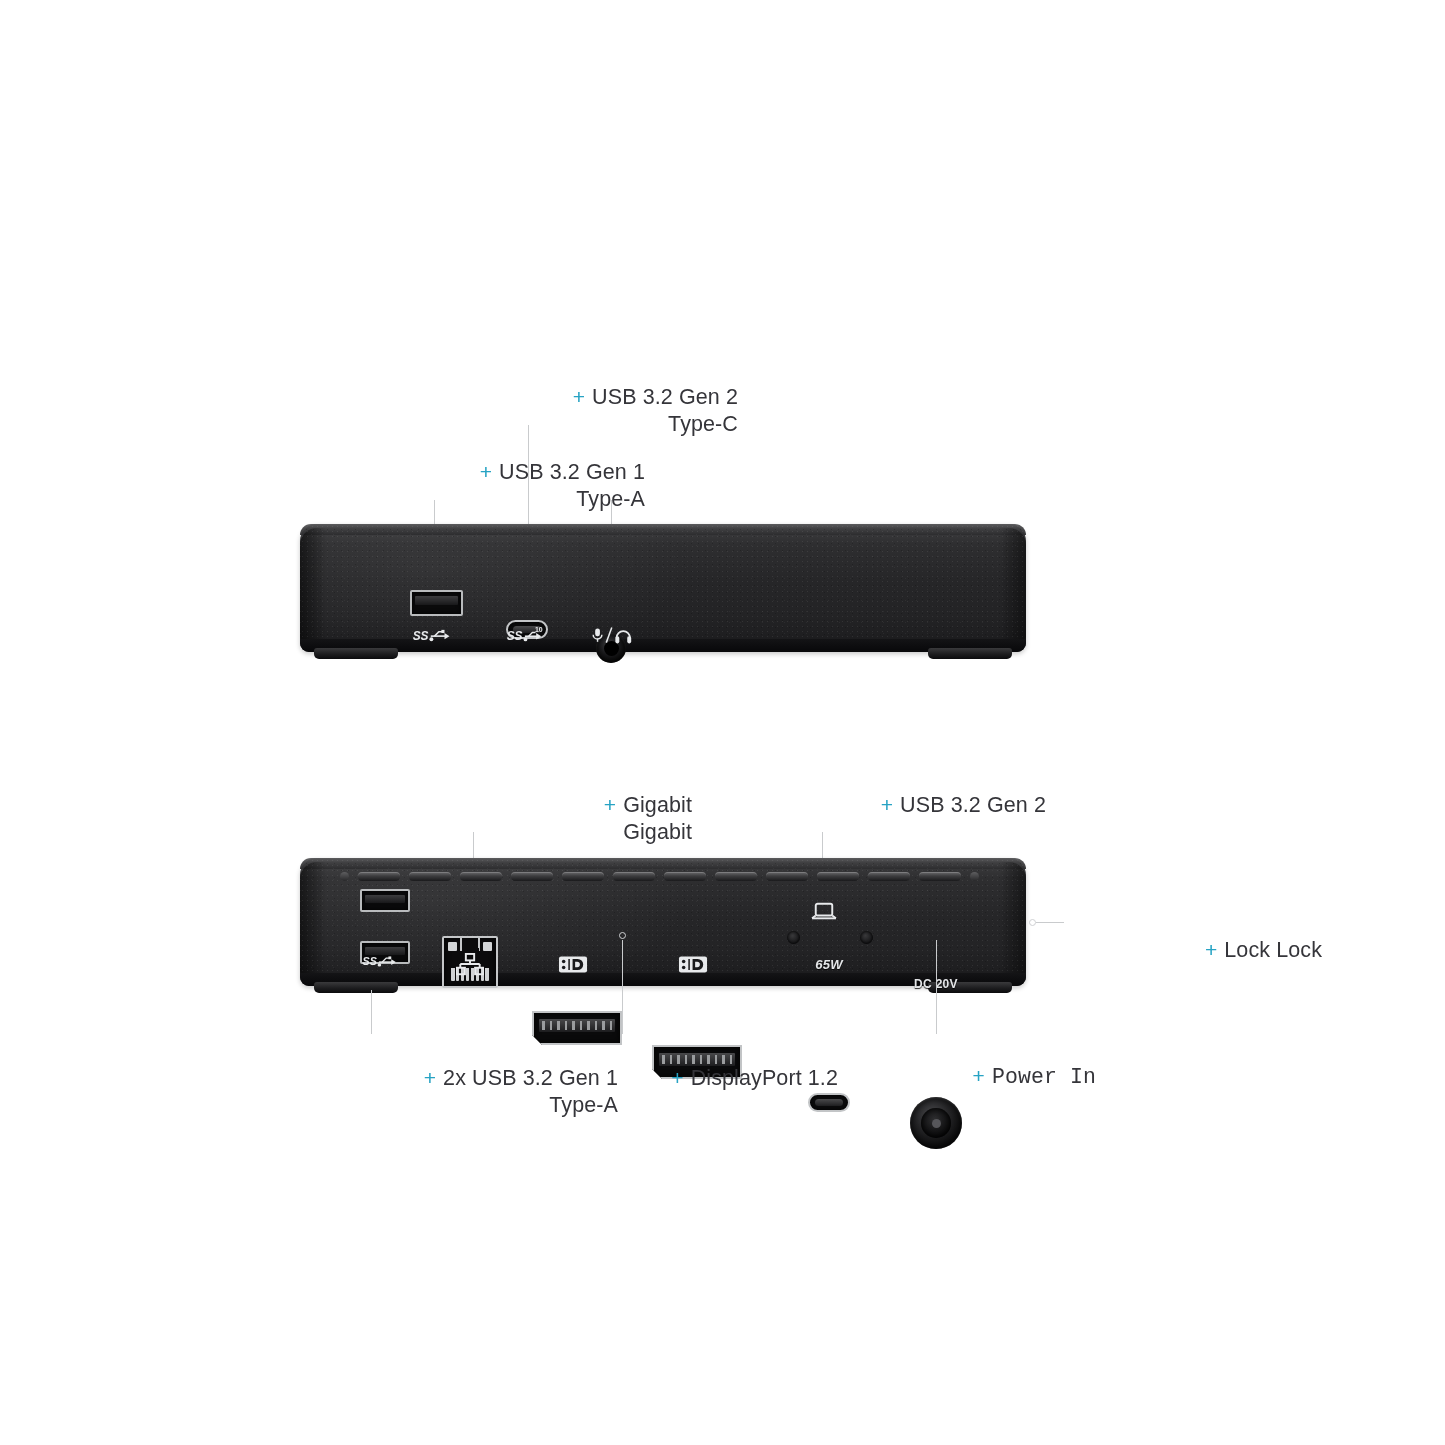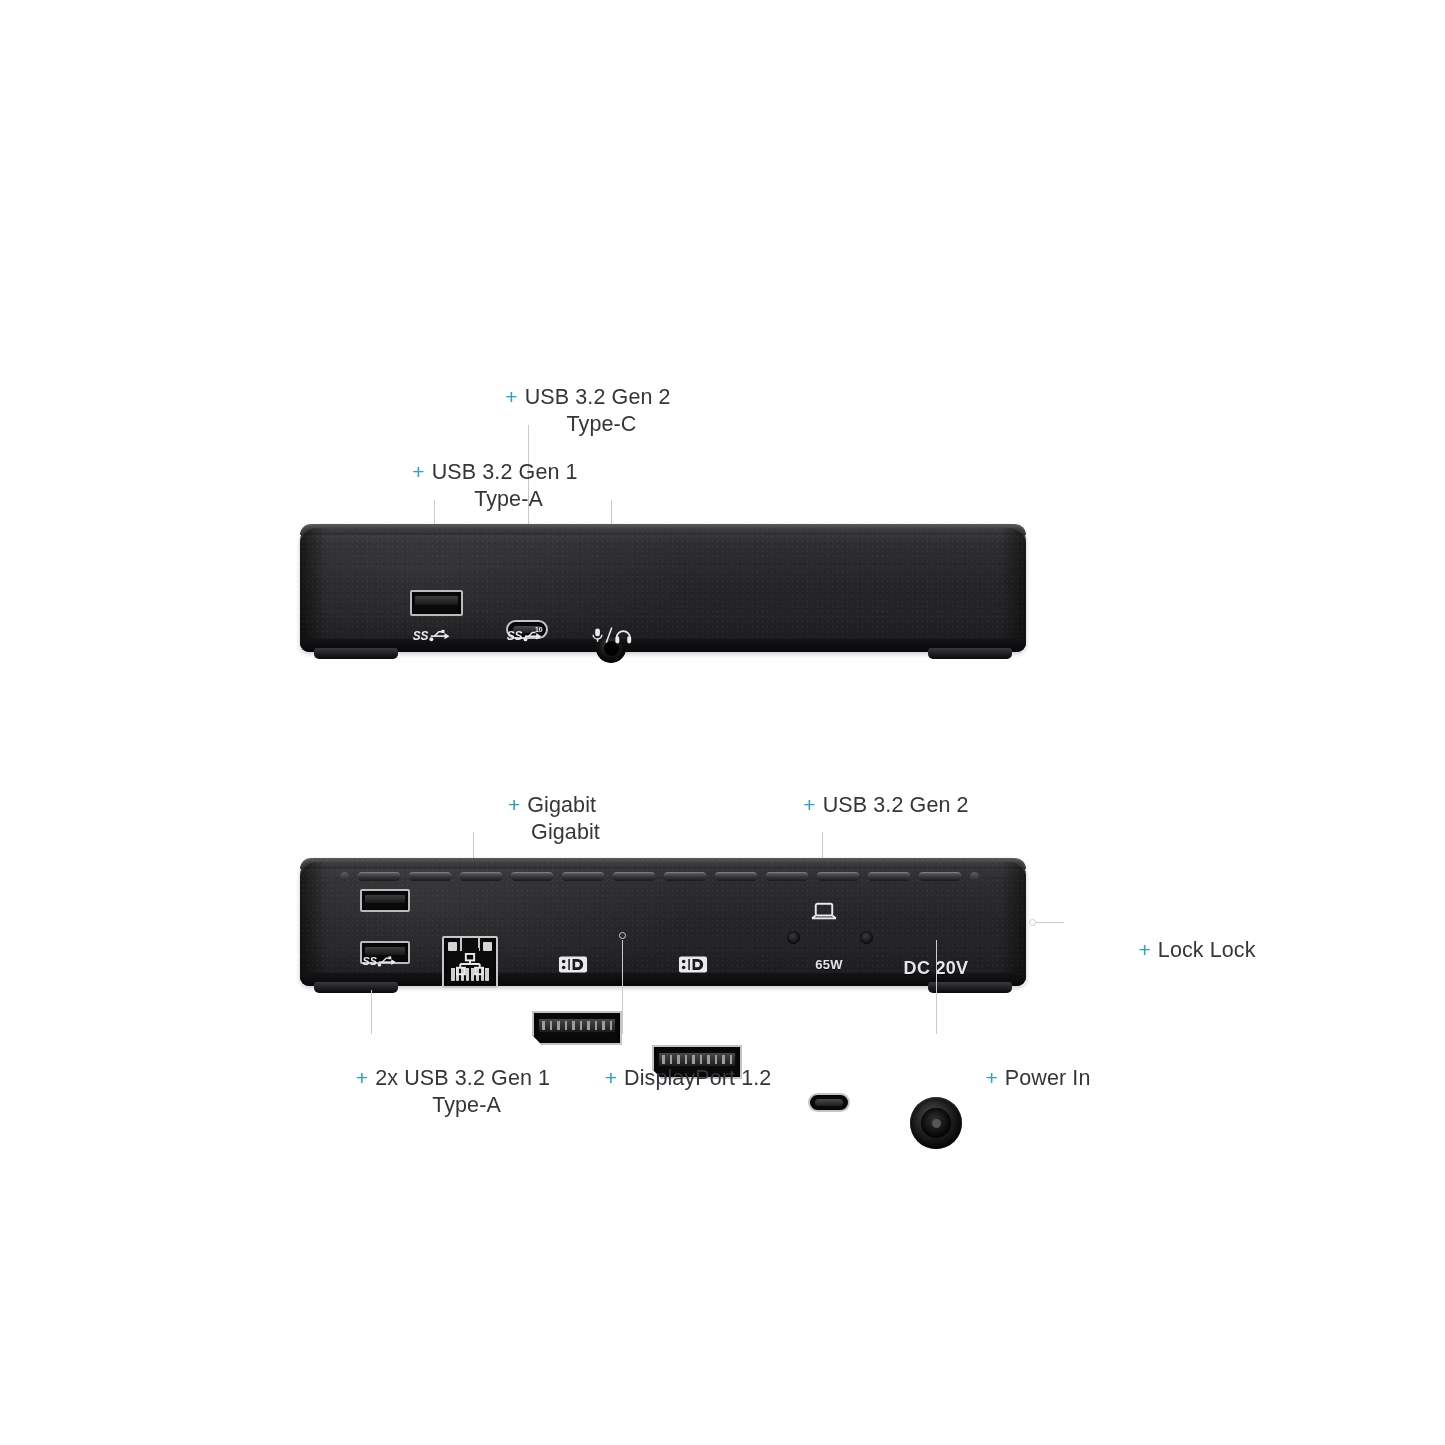--- a/index.html
+++ b/index.html
@@ -23,21 +23,21 @@
     white-space:pre-line;
   }
   .callout .plus{
     color:#27a3c4;
     font-size:21px;
     font-weight:400;
     margin-right:7px;
     display:inline-block;
     vertical-align:baseline;
   }
-  .callout.lft{text-align:center;}
+  .callout.lft{text-align:right;}
   .callout .ln2{display:block;}
 
   
   .leader{position:absolute;background:#c9cbcd;width:1.4px;}
   .leader.h{height:1.4px;width:auto;}
   .dot{
     position:absolute;width:7px;height:7px;border-radius:50%;
     border:1.4px solid #cfd1d3;background:transparent;
     box-sizing:border-box;
   }
@@ -226,22 +226,22 @@
   .silk{
     position:absolute;
     color:#e4e6e8;
     font-family:"Liberation Sans", sans-serif;
     font-weight:700;
     text-align:center;
     white-space:nowrap;
     text-shadow:0 1px 1px rgba(0,0,0,.85);
     line-height:1;
   }
-  .silk.w65{font-size:13px;letter-spacing:.3px;}
-  .silk.dc{font-size:18px;letter-spacing:.3px;}
+  .silk.w65{font-size:13px;letter-spacing:.3px;font-style:italic;}
+  .silk.dc{font-size:12px;letter-spacing:.3px;margin-top:19px;}
 
   .ss-logo{position:absolute;width:40px;height:17px;}
   .ss-logo.sm{width:36px;height:15px;}
   .host-ico{position:absolute;width:26px;height:22px;}
   .net-ico{position:absolute;width:28px;height:24px;}
   .dp-ico{position:absolute;width:30px;height:17px;}
   .audio-ico{position:absolute;width:42px;height:19px;}
 </style>
 </head>
 <body>
@@ -463,17 +463,17 @@
     <span class="ln2" style="padding-left:27px;">Type-A</span>
   </div>
 
   <div class="leader" style="left:622px;top:940px;height:94px;"></div>
   <div class="dot" style="left:618.5px;top:932px;"></div>
   <div class="callout lft" style="left:538px;top:1037px;width:300px;">
     <span class="plus">+</span><span>DisplayPort 1.2</span>
   </div>
 
   <div class="leader" style="left:936px;top:940px;height:94px;"></div>
-  <div class="callout lft" style="left:908px;top:1037px;width:260px;">
+  <div class="callout lft" style="left:836px;top:1037px;width:260px;font-family:Liberation Mono, monospace;">
     <span class="plus">+</span><span>Power In</span>
   </div>
 
 </div>
 
 </body></html>

